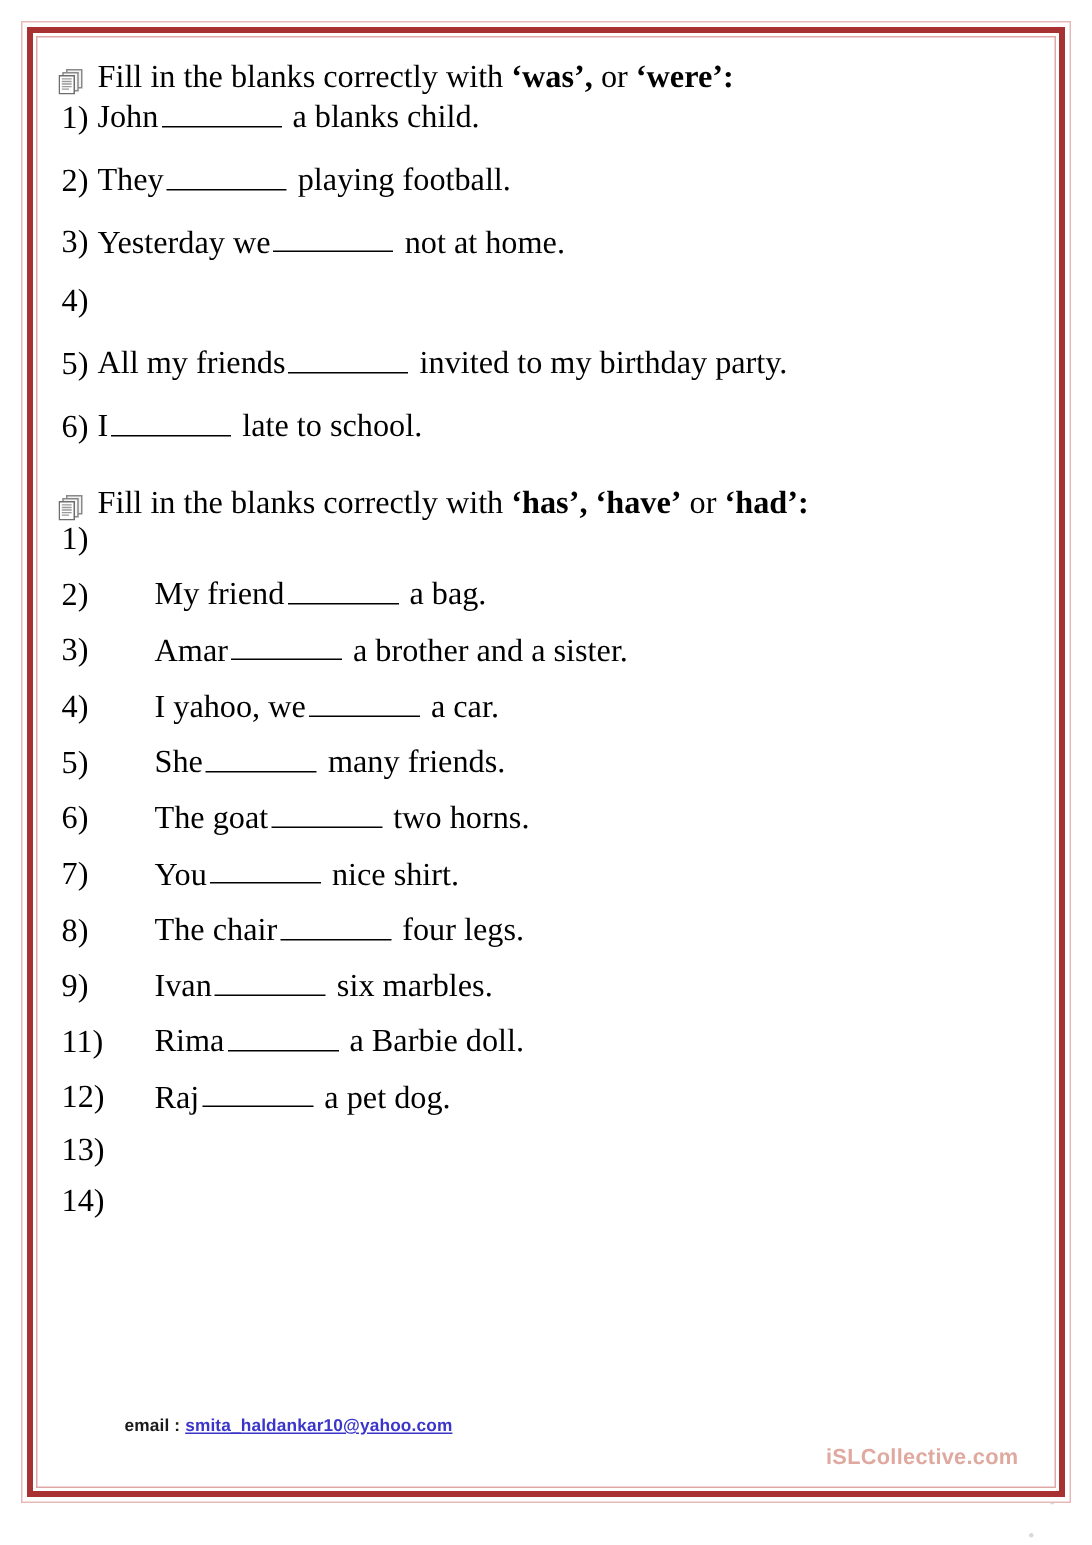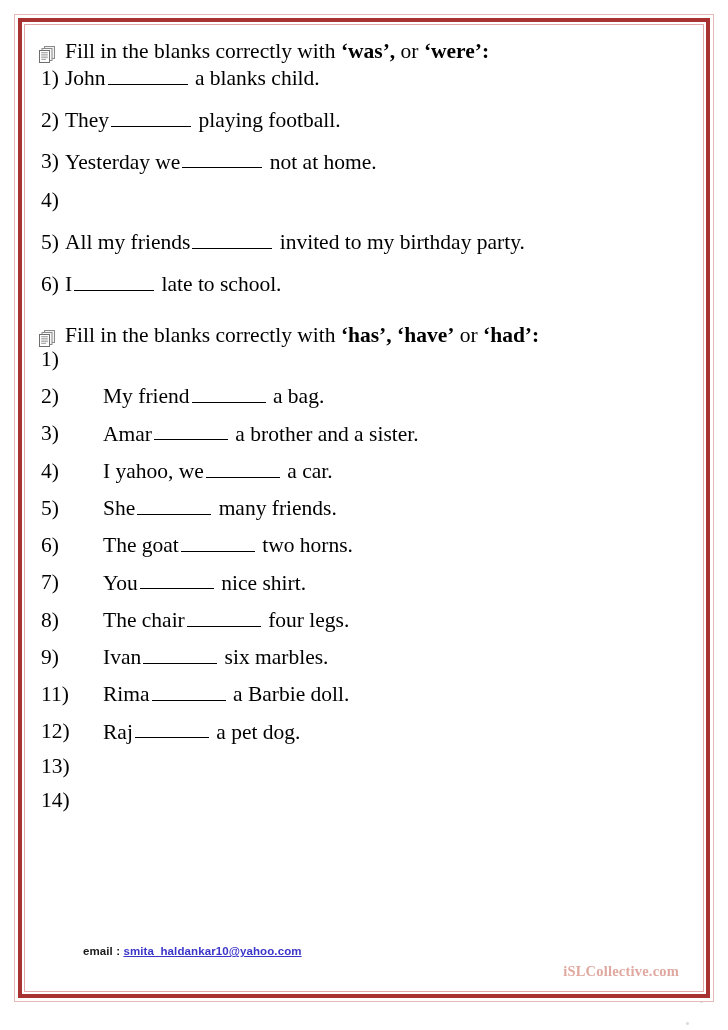--- a/index.html
+++ b/index.html
@@ -114,21 +114,21 @@
   }
   .footer-email .addr {
     color: #3b35c9;
     text-decoration: underline;
   }
 
   .watermark {
     position: absolute;
     right: 4px;
     bottom: 1px;
-    font-family: Liberation Serif, serif;
+    font-family: Liberation Sans, sans-serif;
     font-size: 14.5px;
     font-weight: bold;
     color: #e0a9a0;
     letter-spacing: 0.2px;
   }
 
   
   .speck {
     position: absolute;
     width: 3px; height: 3px;

